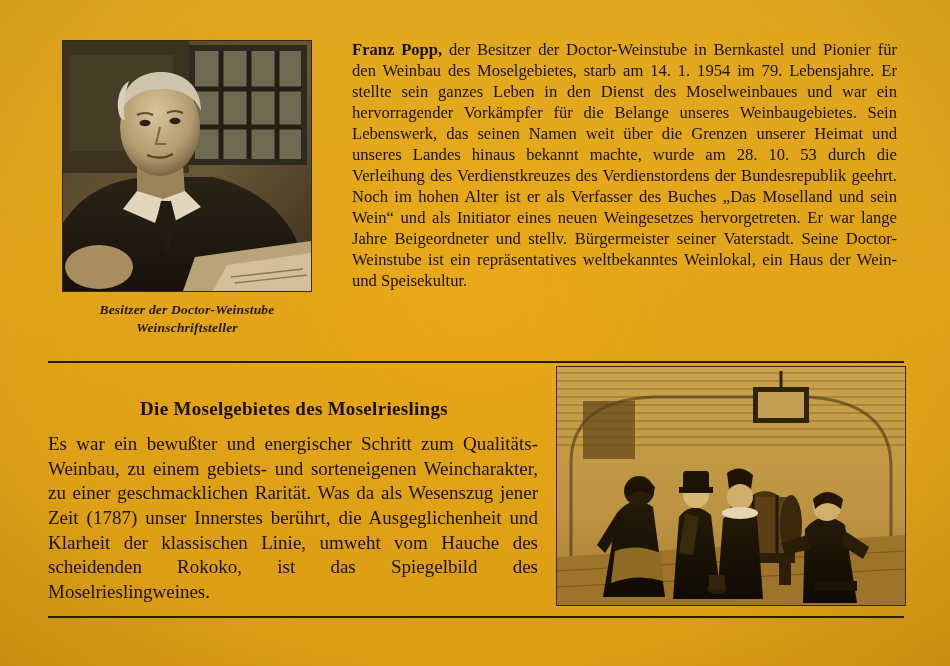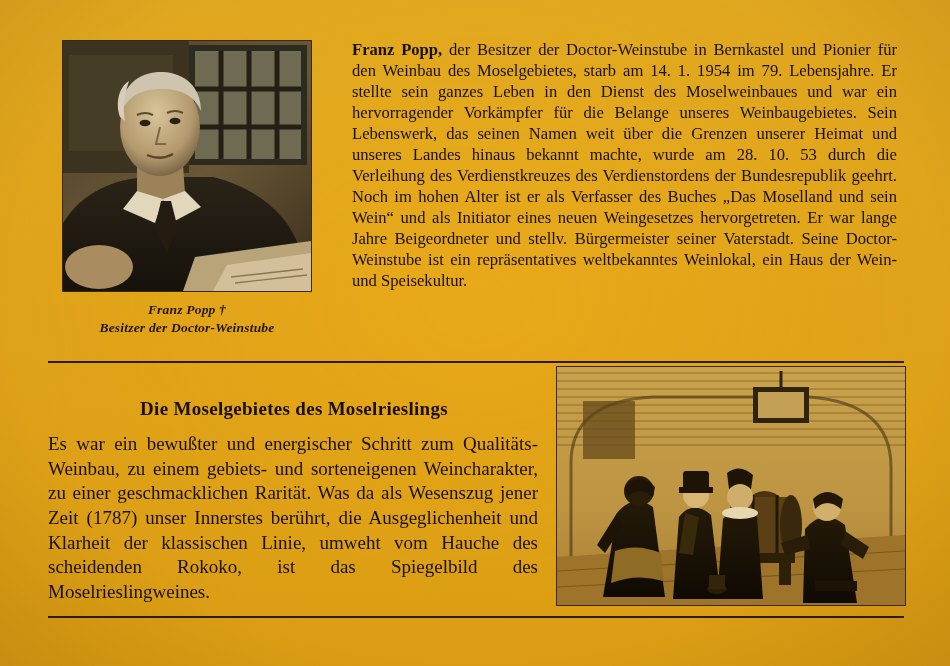--- a/index.html
+++ b/index.html
@@ -219,22 +219,22 @@
           <path d="M74 150 L60 168 L92 182 L100 158 Z" fill="#e2d7bd"></path>
           <path d="M122 150 L138 166 L108 182 L100 158 Z" fill="#e2d7bd"></path>
           <path d="M98 160 L92 186 L104 212 L114 184 L108 160 Z" fill="#241c10"></path>
 
           <ellipse cx="36" cy="226" rx="34" ry="22" fill="#a98d60"></ellipse>
 
           <rect x="0" y="0" width="248" height="250" fill="none"></rect>
         </svg>
       </div>
       <div class="portrait-caption">
-        <div>Franz Popp †</div>
         <div>Besitzer der Doctor-Weinstube</div>
+        <div>Weinschriftsteller</div>
       </div>
     </div>
 
     <div class="lead-text"><b>Franz Popp,</b><span> der Besitzer der Doctor-Weinstube in Bernkastel und Pionier für den Weinbau des Moselgebietes, starb am 14. 1. 1954 im 79. Lebensjahre. Er stellte sein ganzes Leben in den Dienst des Moselweinbaues und war ein hervorragender Vorkämpfer für die Belange unseres Weinbaugebietes. Sein Lebenswerk, das seinen Namen weit über die Grenzen unserer Heimat und unseres Landes hinaus bekannt machte, wurde am 28. 10. 53 durch die Verleihung des Verdienstkreuzes des Verdienstordens der Bundesrepublik geehrt. Noch im hohen Alter ist er als Verfasser des Buches „Das Moselland und sein Wein“ und als Initiator eines neuen Weingesetzes hervorgetreten. Er war lange Jahre Beigeordneter und stellv. Bürgermeister seiner Vaterstadt. Seine Doctor-Weinstube ist ein repräsentatives weltbekanntes Weinlokal, ein Haus der Wein- und Speisekultur.</span></div>
   </div>
 
   <div class="rule rule-top"></div>
 
   <div class="sub-title">Die Moselgebietes des Moselrieslings</div>
   <div class="body-text">Es war ein bewußter und energischer Schritt zum Qualitäts-Weinbau, zu einem gebiets- und sorteneigenen Weincharakter, zu einer geschmacklichen Rarität. Was da als Wesenszug jener Zeit (1787) unser Innerstes berührt, die Ausgeglichenheit und Klarheit der klassischen Linie, umweht vom Hauche des scheidenden Rokoko, ist das Spiegelbild des Moselrieslingweines.</div>

